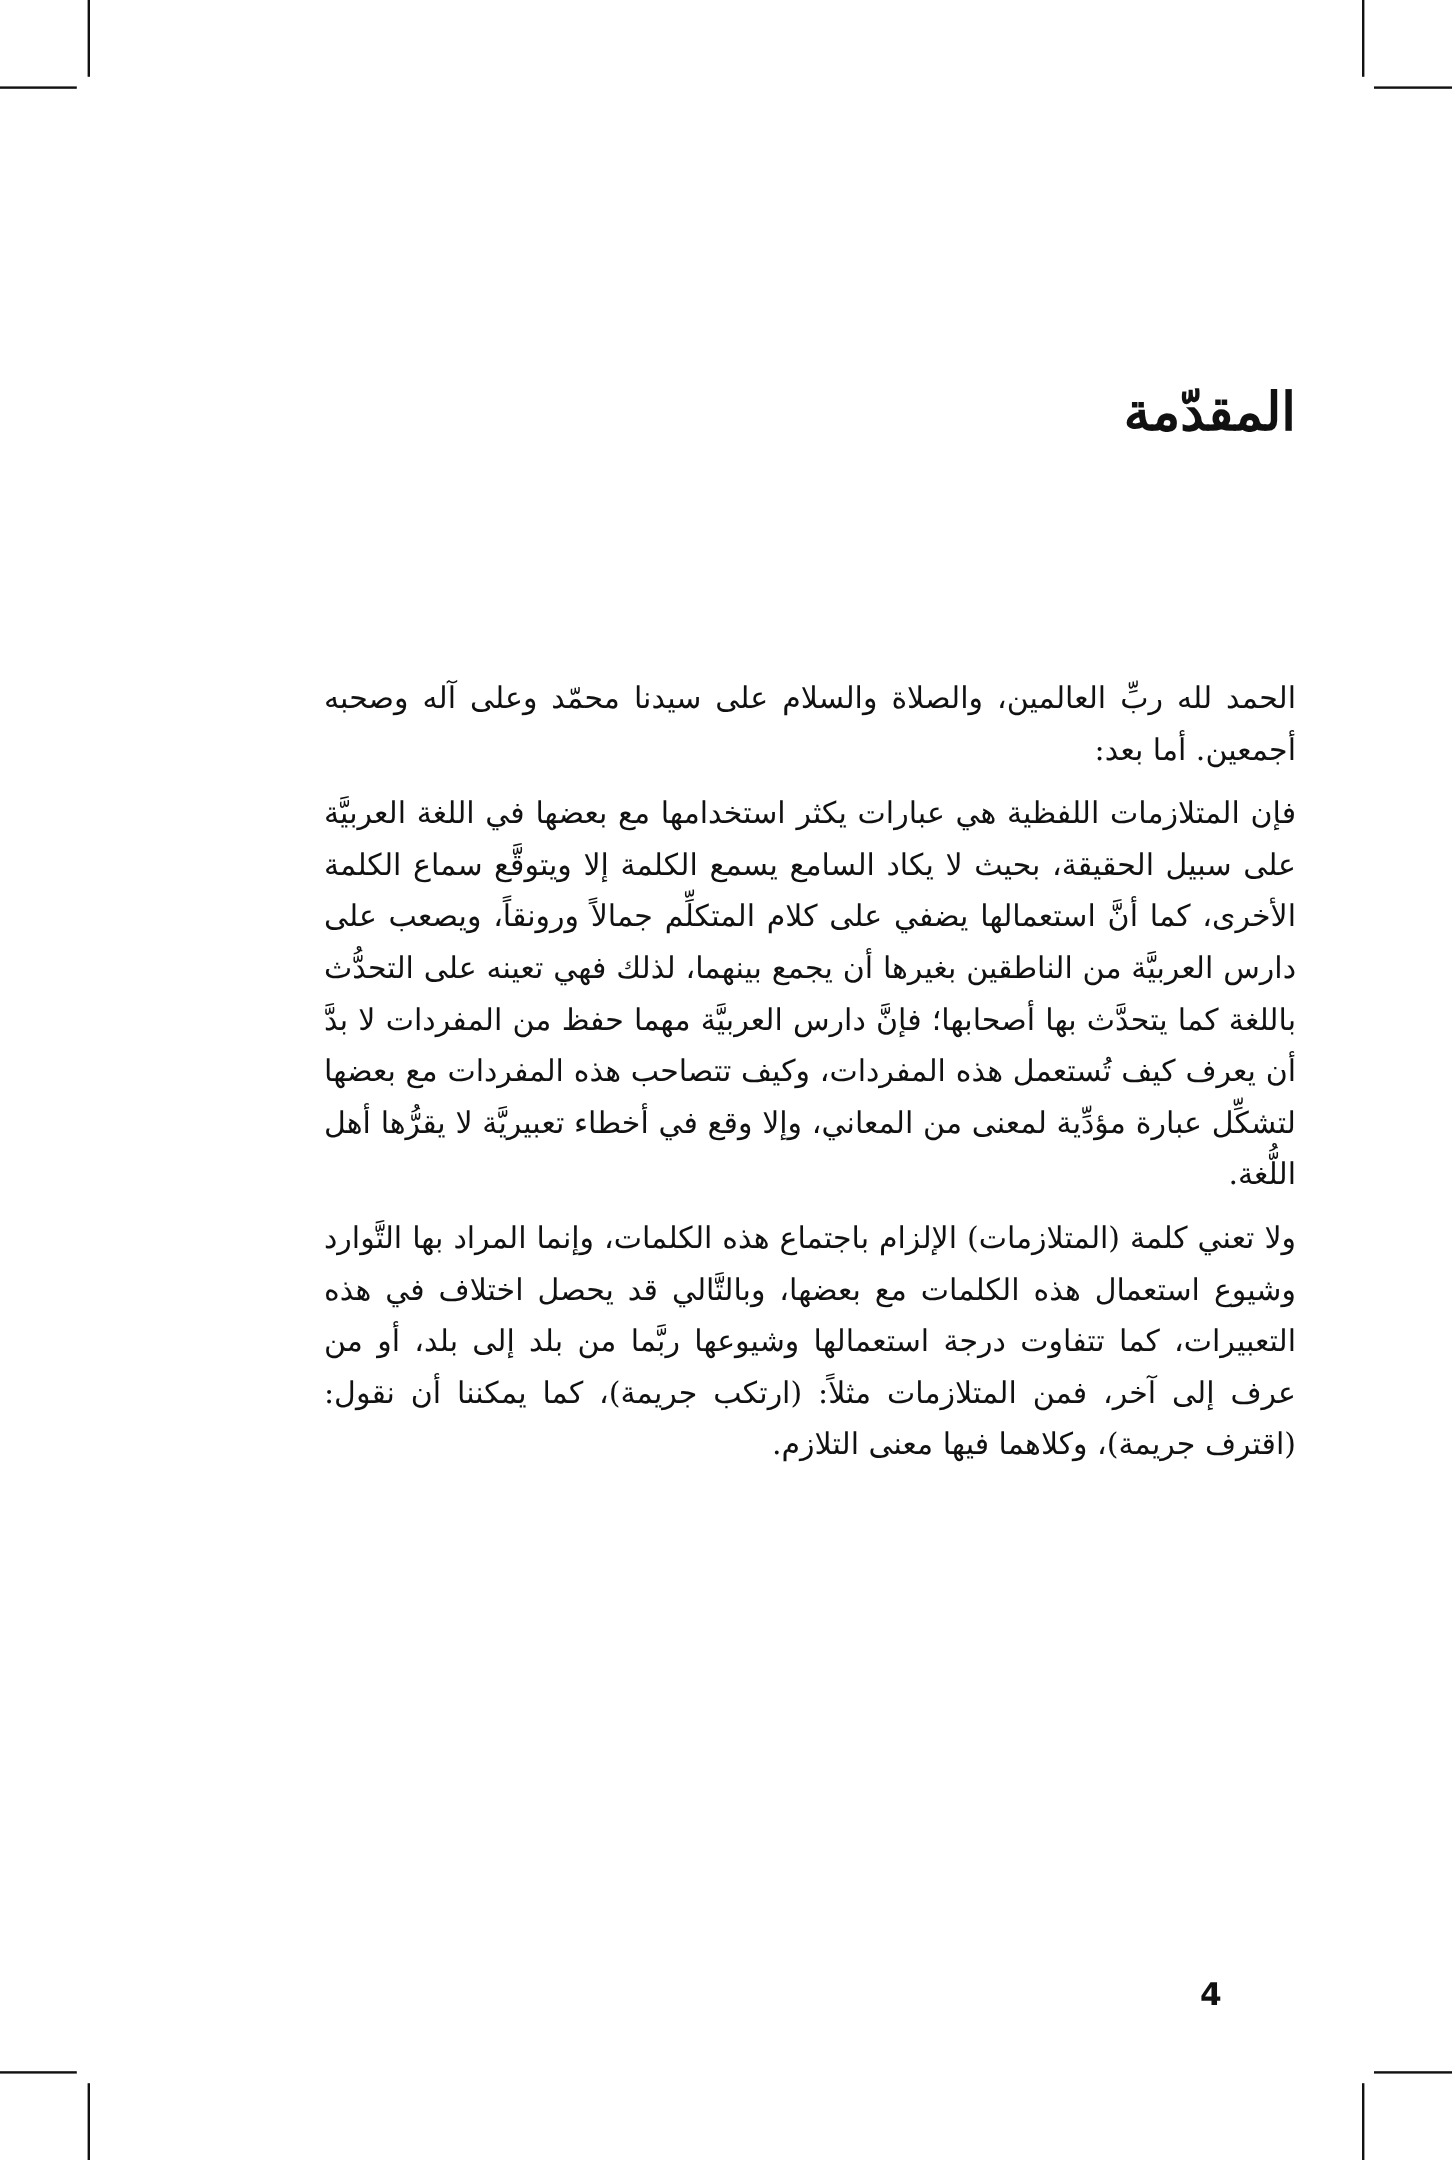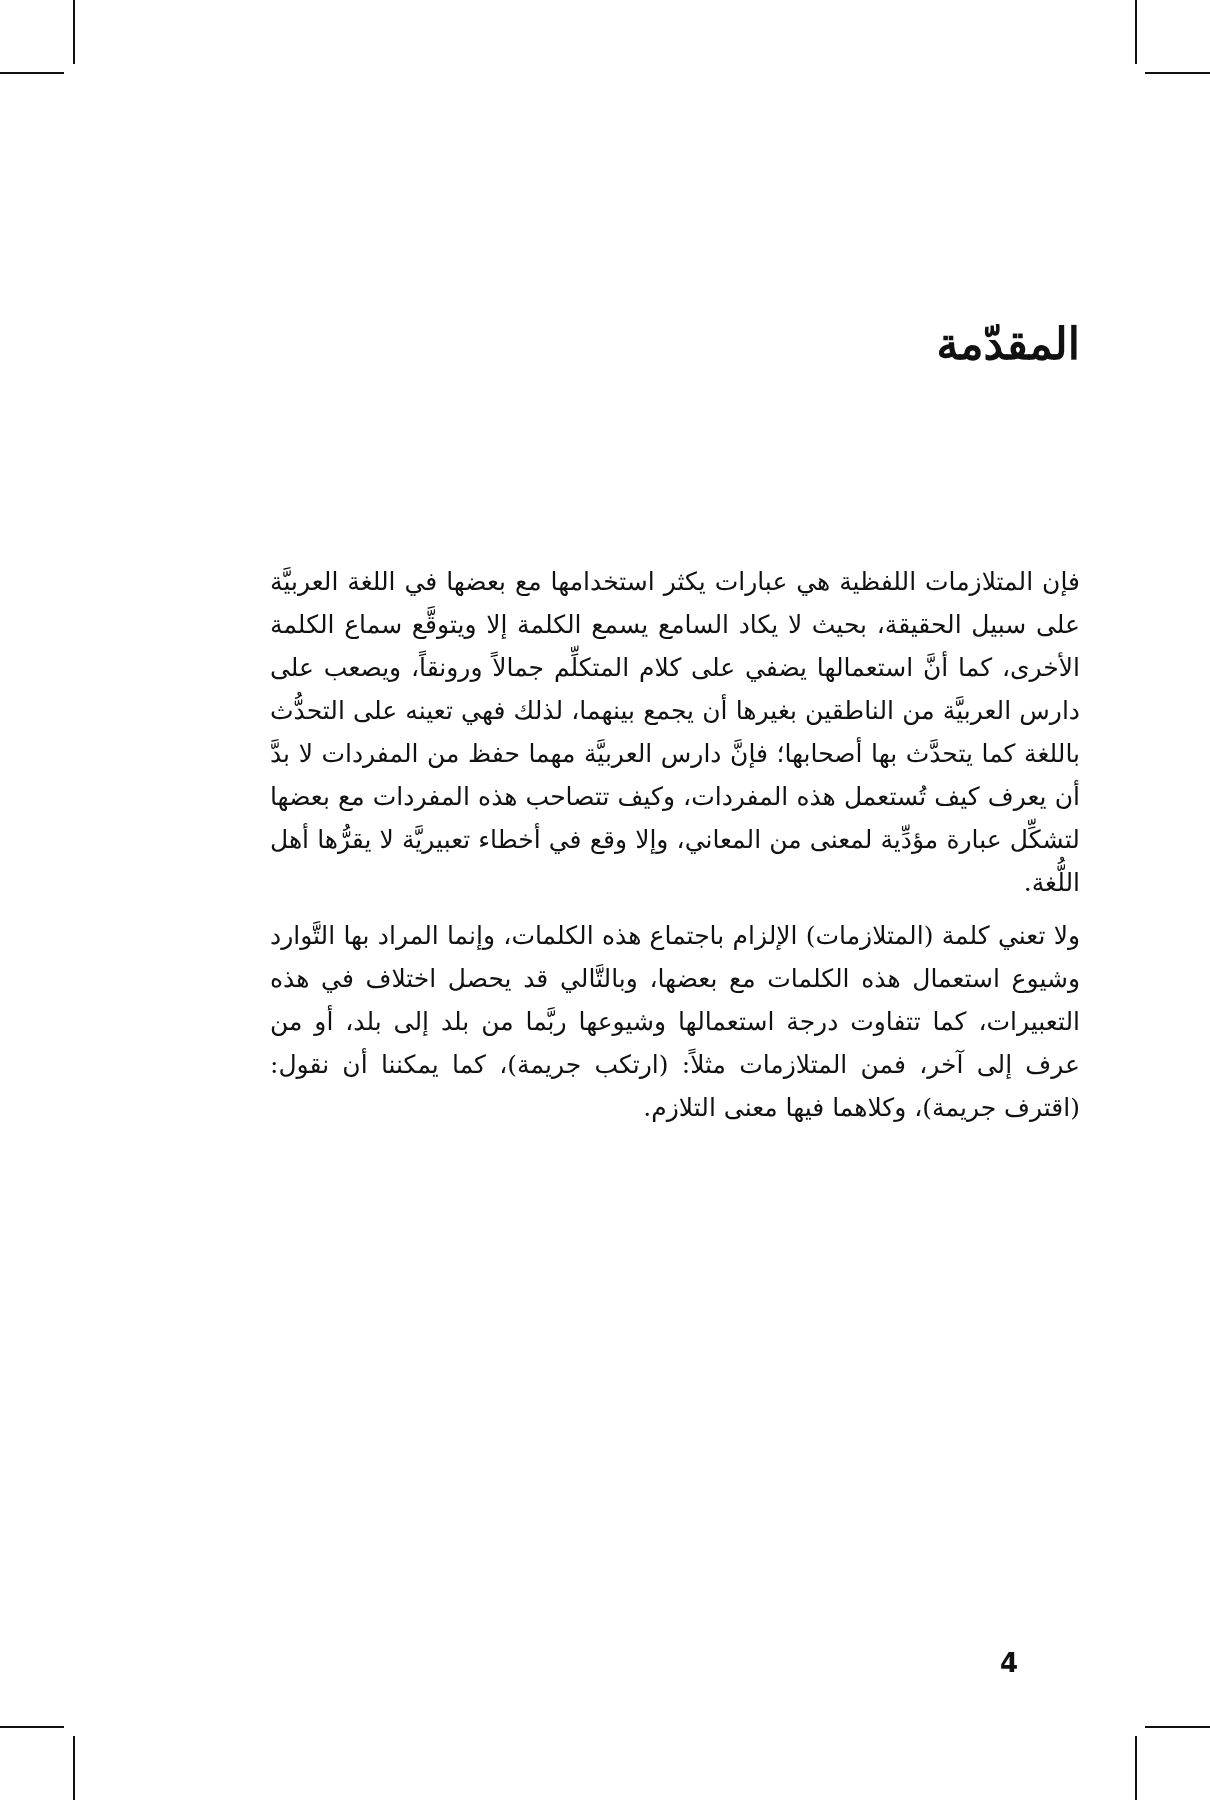--- a/index.html
+++ b/index.html
@@ -83,18 +83,19 @@
 <div class="crop tr-h"></div>
 <div class="crop bl-h"></div>
 <div class="crop bl-v"></div>
 <div class="crop br-h"></div>
 <div class="crop br-v"></div>
 
 <div class="page">
   <h1 class="chapter-title">المقدّمة</h1>
 
   <div class="body-text">
+    <p class="para">الحمد لله ربِّ العالمين، والصلاة والسلام على سيدنا محمّد وعلى آله وصحبه أجمعين. أما بعد:</p>
     <p class="para">فإن المتلازمات اللفظية هي عبارات يكثر استخدامها مع بعضها في اللغة العربيَّة على سبيل الحقيقة، بحيث لا يكاد السامع يسمع الكلمة إلا ويتوقَّع سماع الكلمة الأخرى، كما أنَّ استعمالها يضفي على كلام المتكلِّم جمالاً ورونقاً، ويصعب على دارس العربيَّة من الناطقين بغيرها أن يجمع بينهما، لذلك فهي تعينه على التحدُّث باللغة كما يتحدَّث بها أصحابها؛ فإنَّ دارس العربيَّة مهما حفظ من المفردات لا بدَّ أن يعرف كيف تُستعمل هذه المفردات، وكيف تتصاحب هذه المفردات مع بعضها لتشكِّل عبارة مؤدِّية لمعنى من المعاني، وإلا وقع في أخطاء تعبيريَّة لا يقرُّها أهل اللُّغة.</p>
     <p class="para">ولا تعني كلمة (المتلازمات) الإلزام باجتماع هذه الكلمات، وإنما المراد بها التَّوارد وشيوع استعمال هذه الكلمات مع بعضها، وبالتَّالي قد يحصل اختلاف في هذه التعبيرات، كما تتفاوت درجة استعمالها وشيوعها ربَّما من بلد إلى بلد، أو من عرف إلى آخر، فمن المتلازمات مثلاً: (ارتكب جريمة)، كما يمكننا أن نقول: (اقترف جريمة)، وكلاهما فيها معنى التلازم.</p>
   </div>
 </div>
 
 <div class="page-number">4</div>
 
 </body></html>

